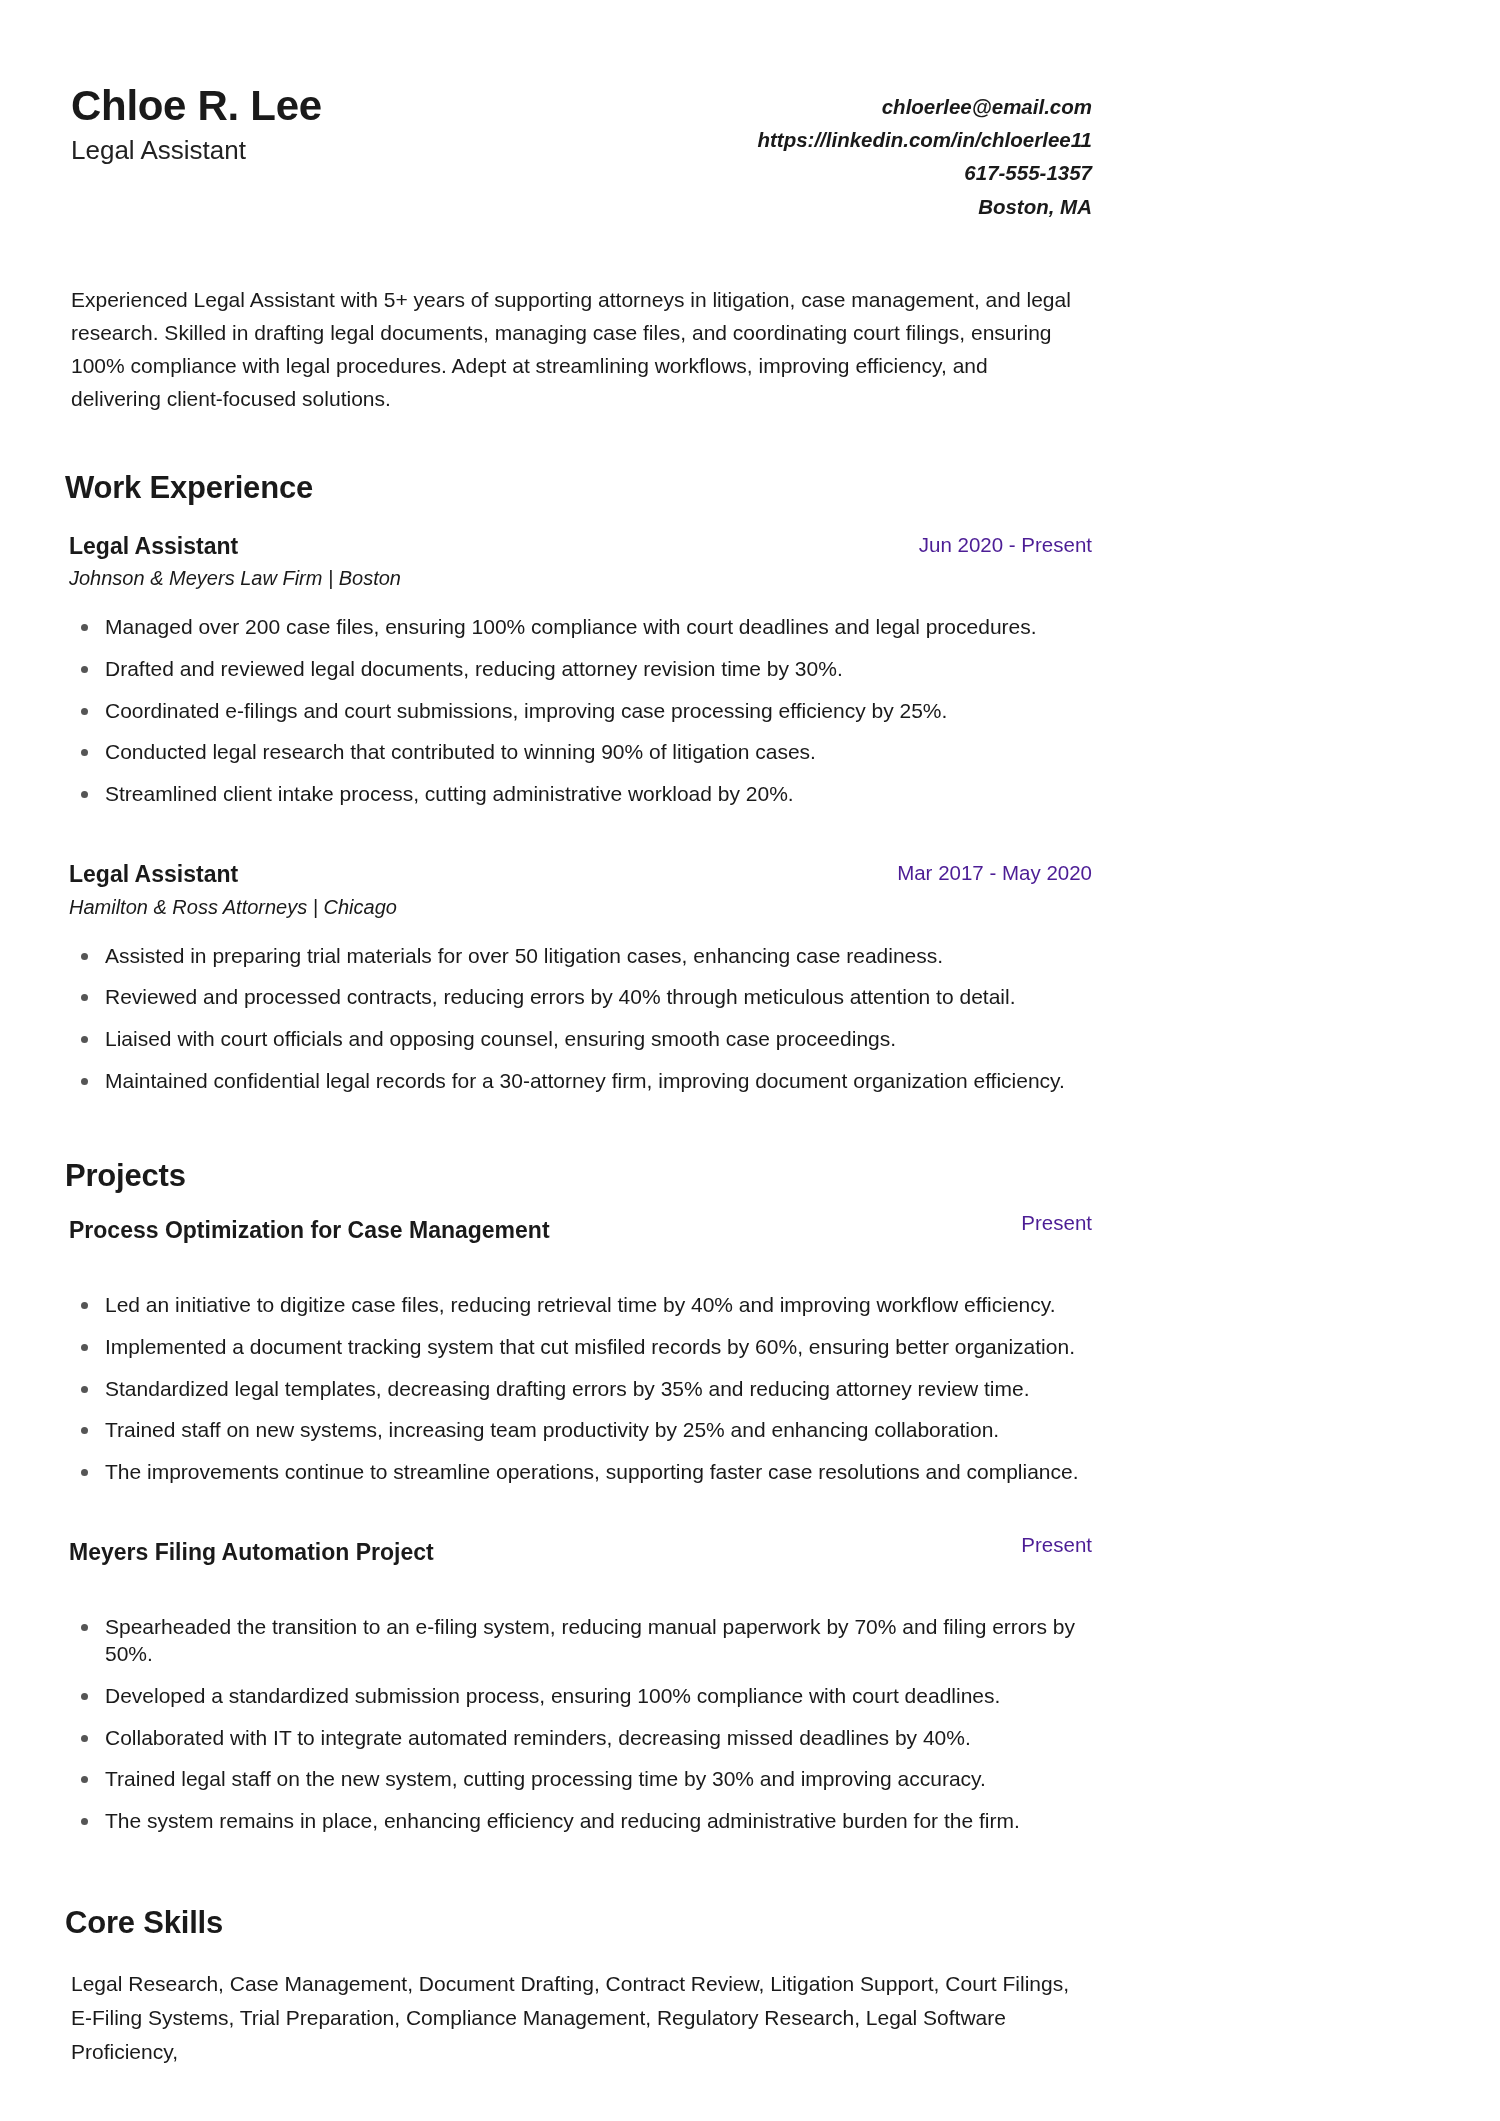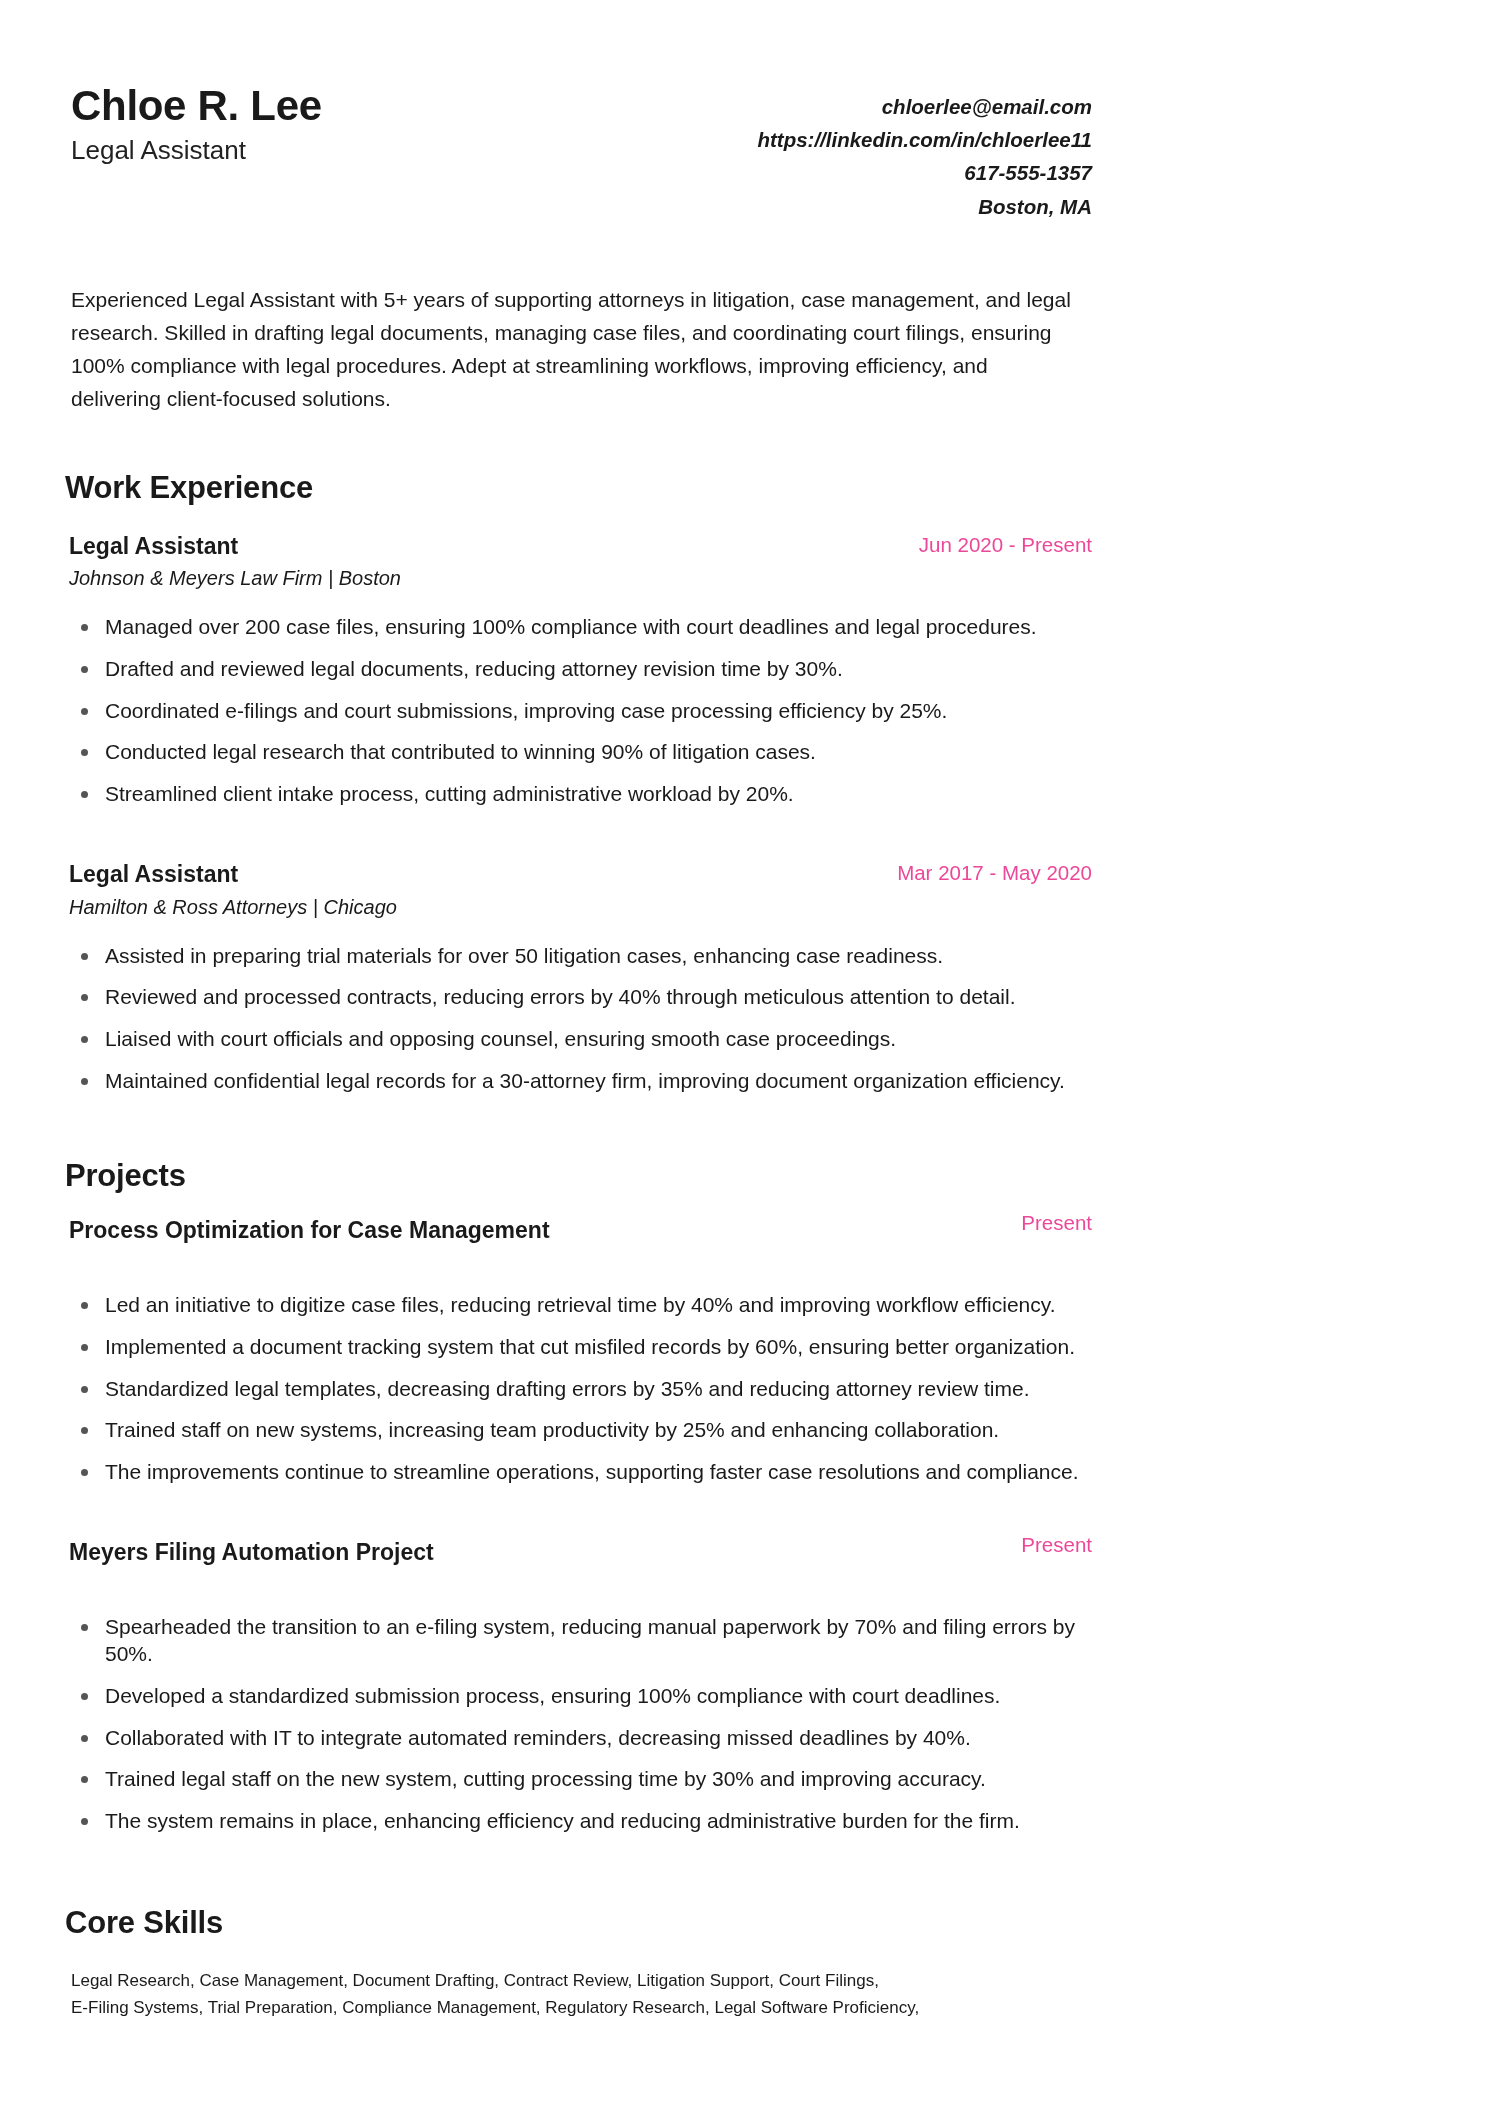--- a/index.html
+++ b/index.html
@@ -82,21 +82,21 @@
   }
   .entry-title {
     font-size: 23px;
     font-weight: bold;
     color: #1a1a1a;
     margin: 0;
     line-height: 1.25;
   }
   .entry-date {
     font-size: 20.5px;
-    color: #ec4899;
+    color: #4c1d95;
     white-space: nowrap;
     line-height: 1.25;
     padding-left: 24px;
   }
   .entry-date.raised { margin-top: -6px; }
   .entry-sub {
     font-size: 20px;
     font-style: italic;
     color: #1a1a1a;
     margin: 5px 0 0 0;
@@ -125,21 +125,21 @@
     left: 12px;
     top: 11px;
     width: 7px;
     height: 7px;
     border-radius: 50%;
     background: #555555;
   }
 
   
   .skills-body {
-    font-size: 17px;
+    font-size: 21px;
     line-height: 1.62;
     color: #1a1a1a;
     margin: 0 0 0 2px;
   }
   .skills-line { display: block; }
 
   .spacer-work { height: 22px; }
   .spacer-projects { height: 34px; }
   .spacer-skills { height: 40px; }
 </style>

